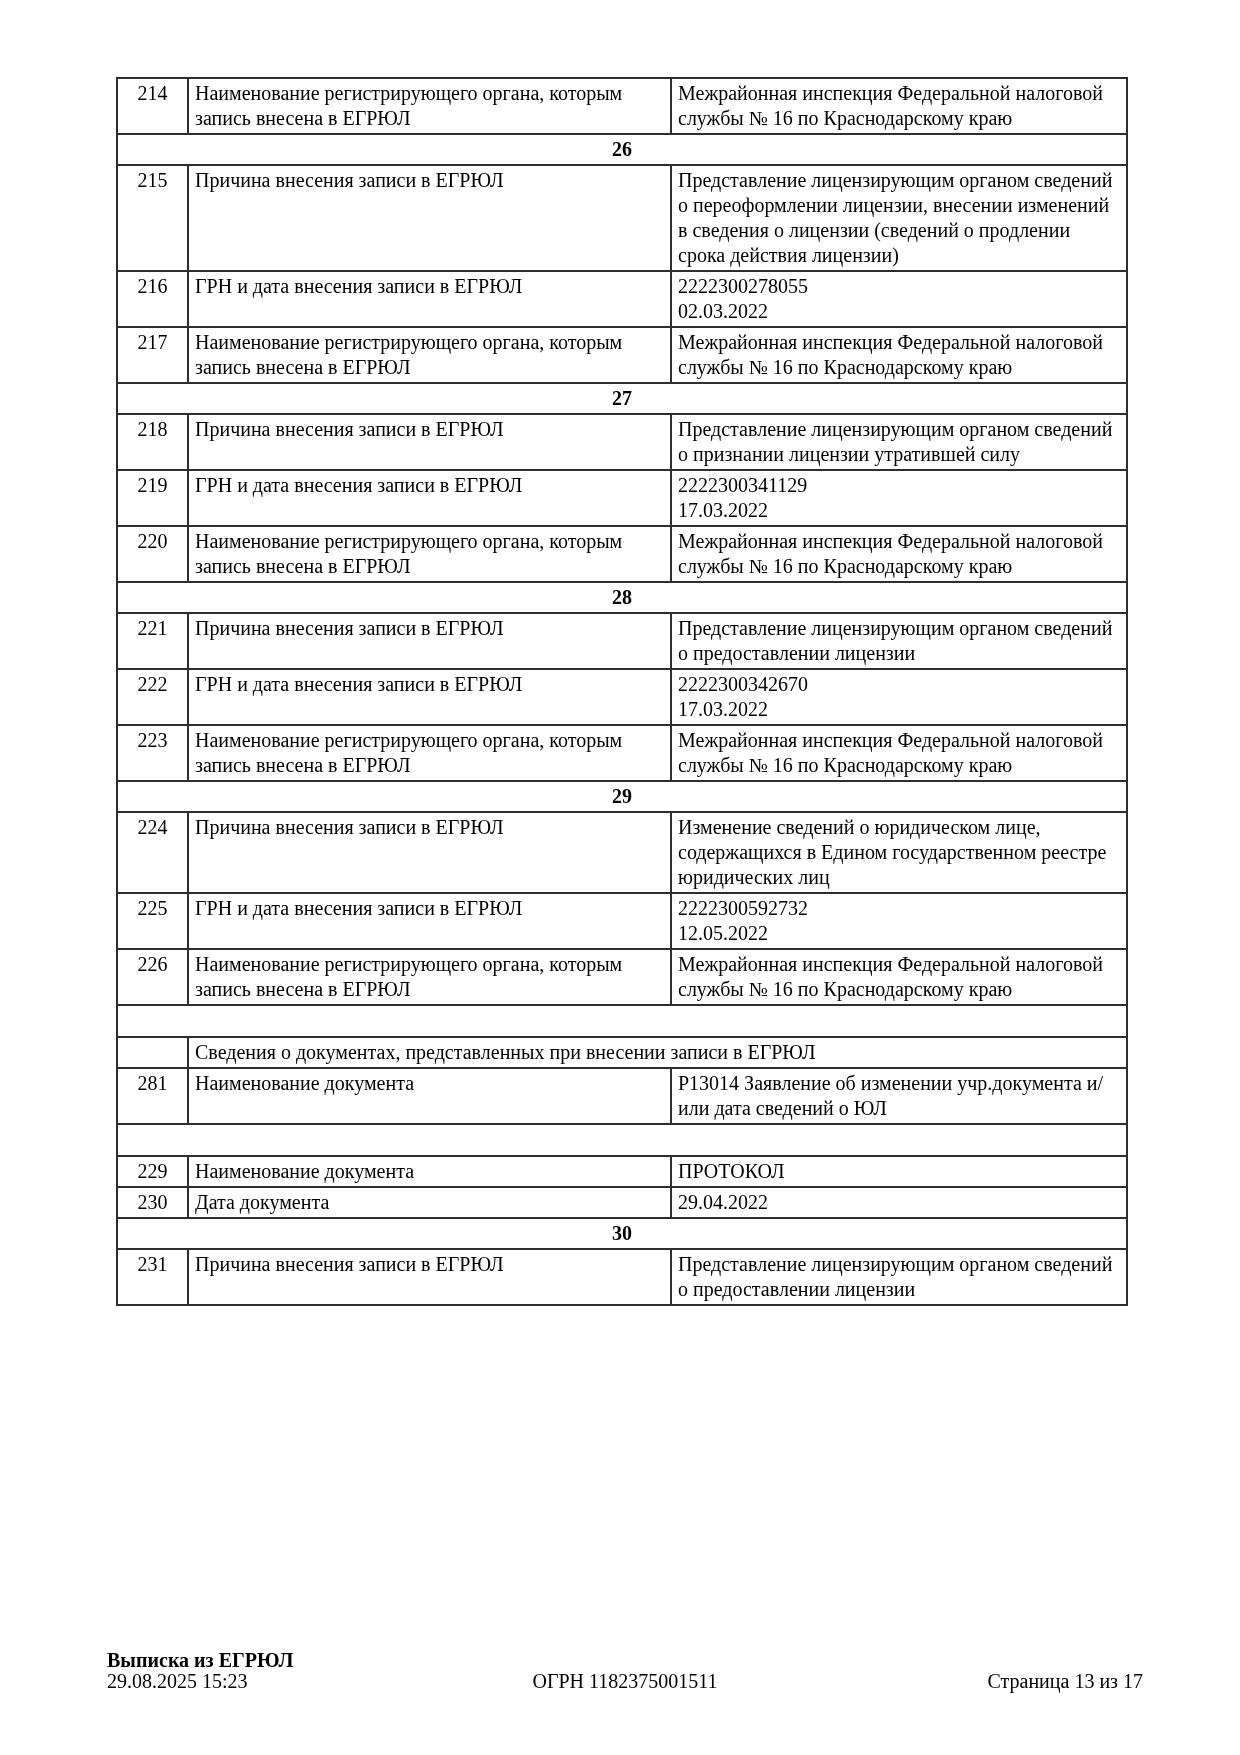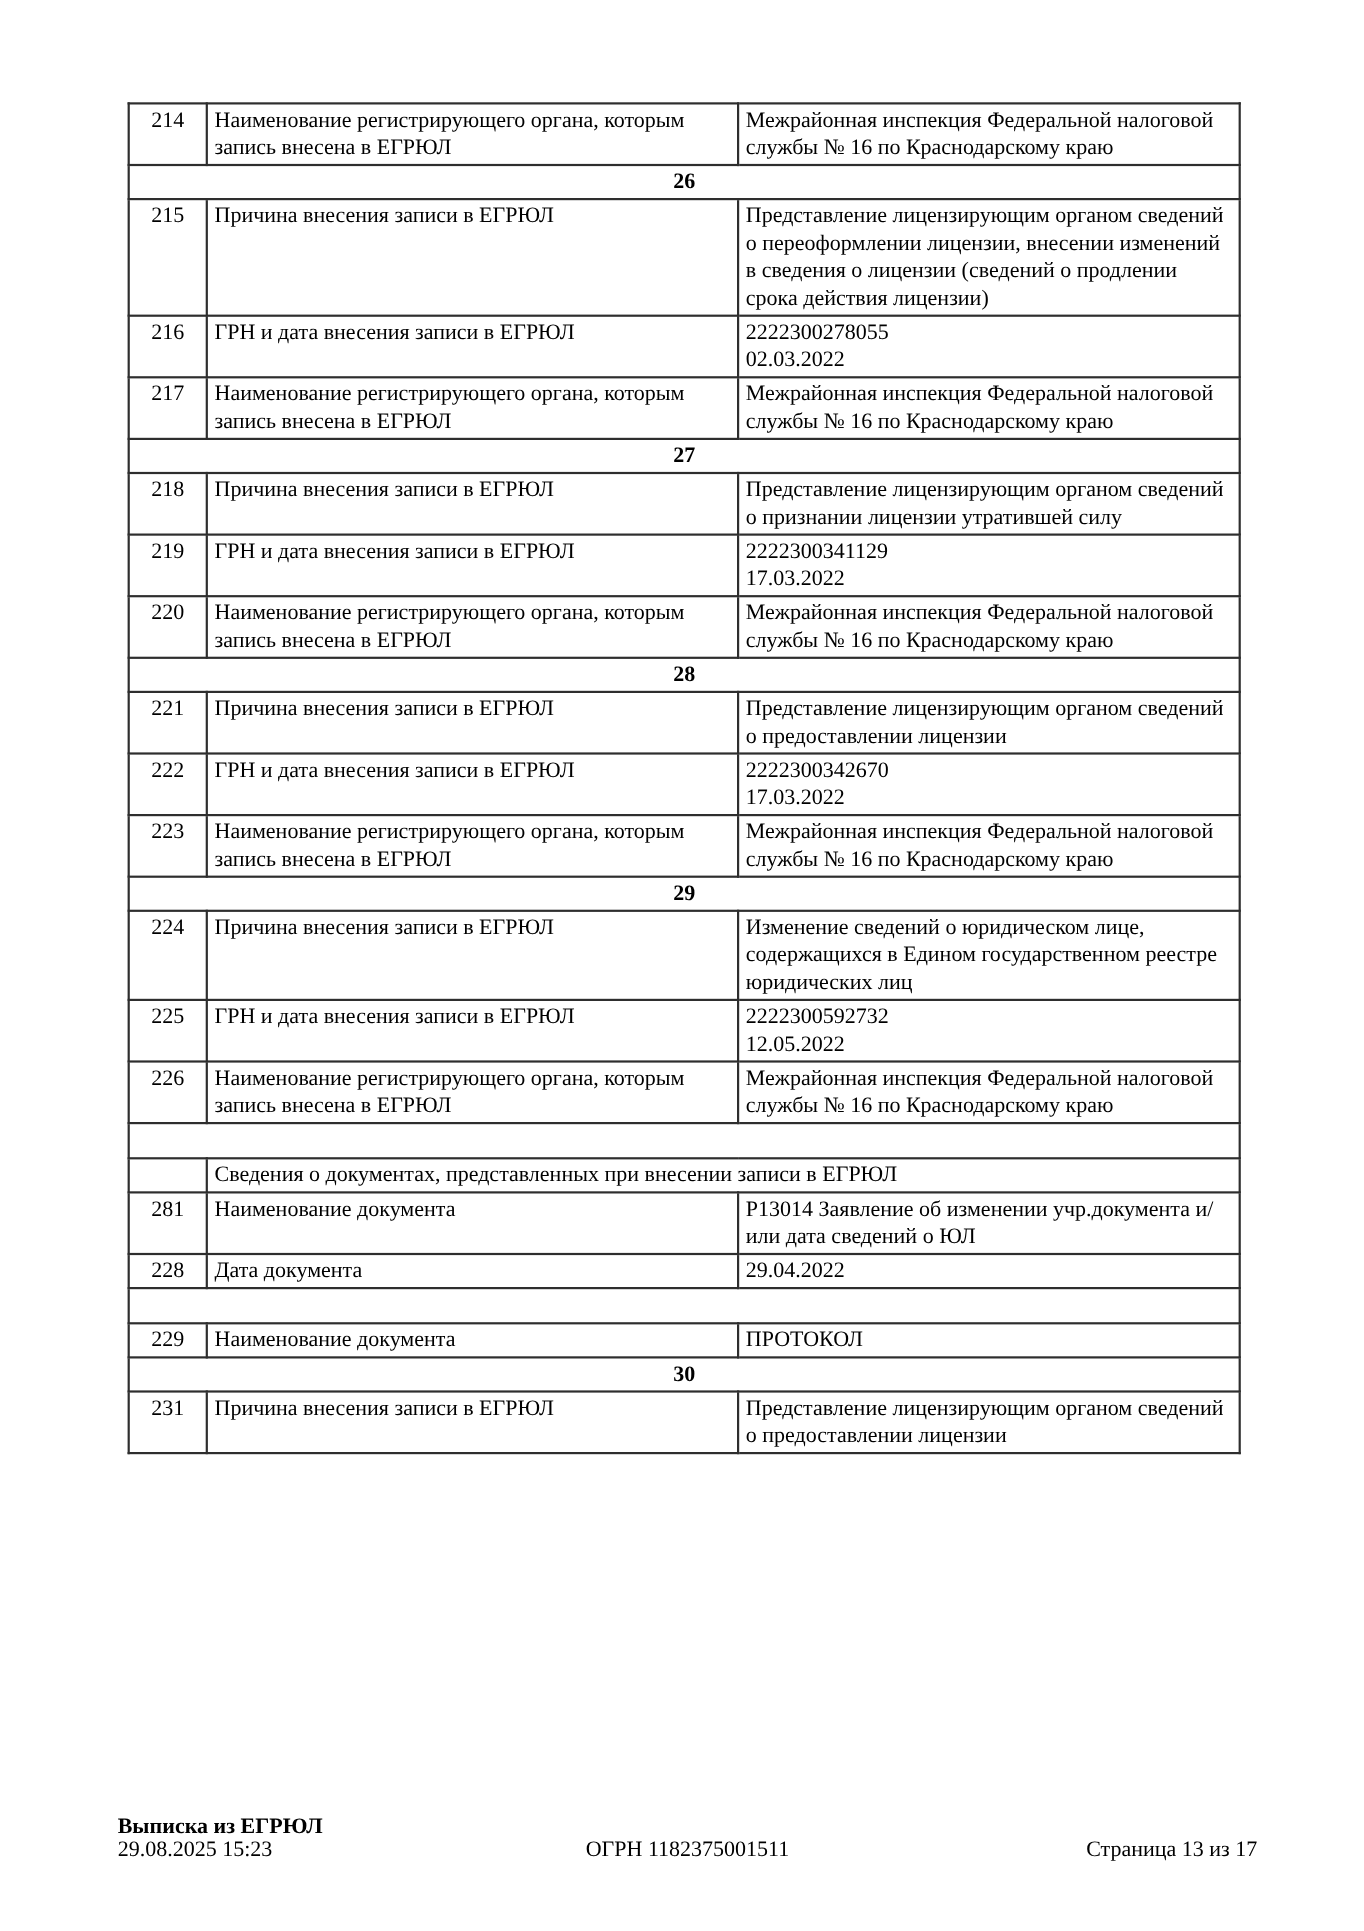--- a/index.html
+++ b/index.html
@@ -11,21 +11,21 @@
     height: 1755px;
     background: #ffffff;
     position: relative;
     font-family: "Liberation Serif", serif;
     color: #000000;
     overflow: hidden;
   }
   table.egrul {
     position: absolute;
     left: 116px;
-    top: 93px;
+    top: 77px;
     width: 1010px;
     border-collapse: collapse;
     table-layout: fixed;
     padding-left: 28px;
   }
   table.egrul td {
     border: 2px solid #2e2e2e;
     vertical-align: top;
     font-size: 20px;
     line-height: 25px;
@@ -163,31 +163,31 @@
       <tr>
         <td class="c-num"></td>
         <td class="c-subheader" colspan="2">Сведения о документах, представленных при внесении записи в ЕГРЮЛ</td>
       </tr>
       <tr>
         <td class="c-num">281</td>
         <td class="c-label">Наименование документа</td>
         <td class="c-value">Р13014 Заявление об изменении учр.документа и/или дата сведений о ЮЛ</td>
       </tr>
       <tr>
-        <td class="c-num">228</td>
-        <td class="c-label">Дата документа</td>
-        <td class="c-value">29.04.2022</td>
-      </tr>
-      <tr>
         <td class="c-empty" colspan="3"></td>
       </tr>
       <tr>
         <td class="c-num">229</td>
         <td class="c-label">Наименование документа</td>
         <td class="c-value">ПРОТОКОЛ</td>
+      </tr>
+      <tr>
+        <td class="c-num">230</td>
+        <td class="c-label">Дата документа</td>
+        <td class="c-value">29.04.2022</td>
       </tr>
       <tr>
         <td class="c-section" colspan="3">30</td>
       </tr>
       <tr>
         <td class="c-num">231</td>
         <td class="c-label">Причина внесения записи в ЕГРЮЛ</td>
         <td class="c-value">Представление лицензирующим органом сведений о предоставлении лицензии</td>
       </tr>
     </tbody>

